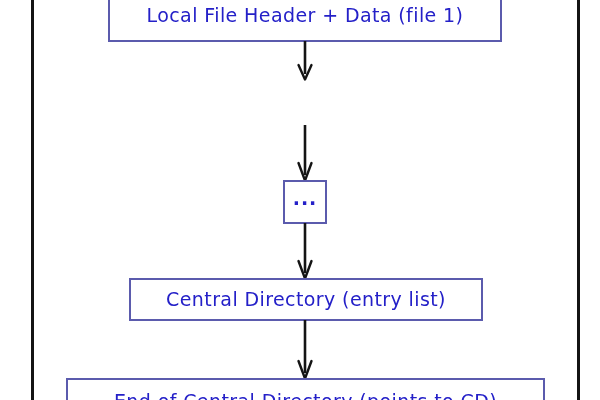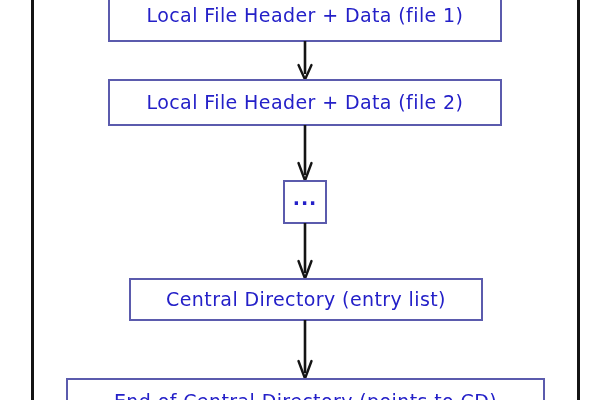--- a/index.html
+++ b/index.html
@@ -88,23 +88,20 @@
     <span class="node-label">Local File Header + Data (file 1)</span>
   </div>
 
   <div class="arrow" id="arrow-1">
     <svg width="18" height="39" viewBox="0 0 18 39" aria-hidden="true">
       <line x1="9" y1="0" x2="9" y2="33" stroke="#141414" stroke-width="2.6"></line>
       <polyline points="2.5,24 9,38.5 15.5,24" fill="none" stroke="#141414" stroke-width="2.4" stroke-linecap="round" stroke-linejoin="round"></polyline>
     </svg>
   </div>
 
-  <div class="node" id="node-file2">
-    <span class="node-label">Local File Header + Data (file 2)</span>
-  </div>
 
   <div class="arrow" id="arrow-2">
     <svg width="18" height="56" viewBox="0 0 18 56" aria-hidden="true">
       <line x1="9" y1="0" x2="9" y2="50" stroke="#141414" stroke-width="2.6"></line>
       <polyline points="2.5,38 9,55.5 15.5,38" fill="none" stroke="#141414" stroke-width="2.4" stroke-linecap="round" stroke-linejoin="round"></polyline>
     </svg>
   </div>
 
   <div class="node" id="node-ellipsis">
     <span class="node-label ellipsis-dots">...</span>

